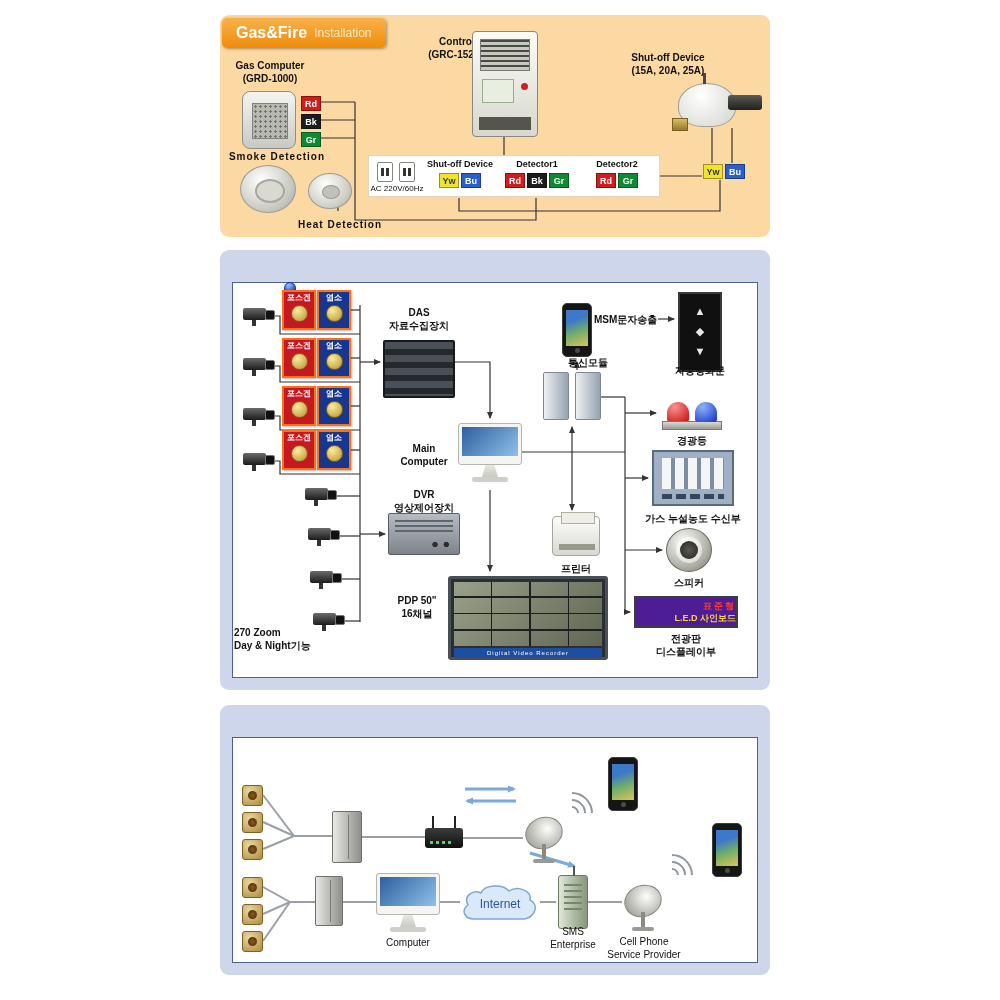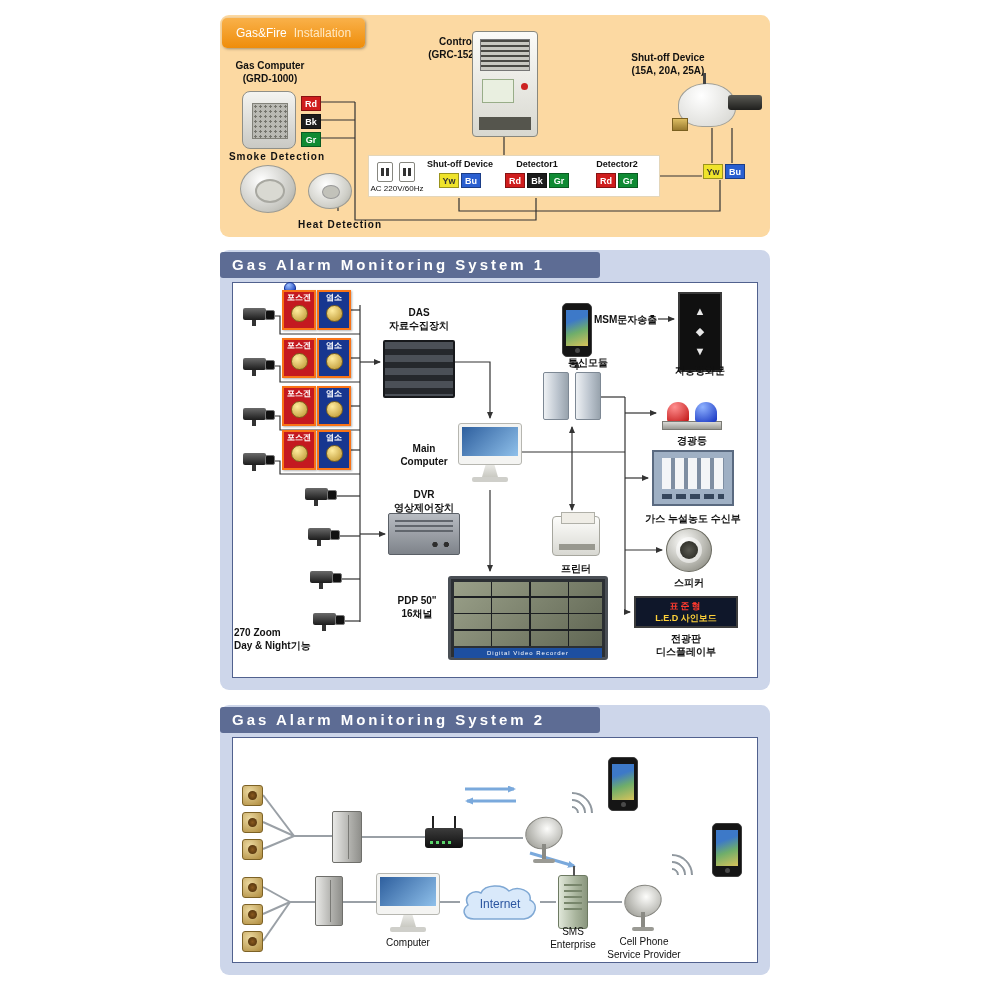--- a/index.html
+++ b/index.html
@@ -10,21 +10,21 @@
 .panel{position:absolute;border-radius:9px}
 .inner{position:absolute;background:#fff;border:1px solid #51618e}
 .phead{position:absolute;left:0;top:2px;width:380px;height:26px;background:#5d6c94;color:#fff;font-size:15px;font-weight:bold;letter-spacing:3px;line-height:26px;padding-left:12px;border-radius:3px}
 .lbl2{position:absolute;text-align:center;font-size:10px;color:#111;line-height:1.3;font-weight:bold}
 .lbl2 span{display:block}
 .lbl1{position:absolute;font-size:10px;color:#111;font-weight:bold;text-align:center}
 .ls{letter-spacing:1px;font-weight:bold}
 
 #panel1{left:220px;top:15px;width:550px;height:222px;background:#fcd9a2}
 .badge{position:absolute;left:2px;top:3px;height:30px;padding:0 14px;background:linear-gradient(#f9b14a,#ef8d0a);border-radius:5px;color:#fff;display:flex;align-items:center;gap:7px;box-shadow:1px 1px 3px rgba(0,0,0,.35)}
-.badge .bm{font-size:12px;font-weight:normal}
+.badge .bm{font-size:16px;font-weight:bold}
 .badge .bs{font-size:12px;color:#ffe9c4}
 .gasdet{width:54px;height:58px;background:linear-gradient(#f4f4f1,#c9c9c4);border:1px solid #8f8f87;border-radius:8px}
 .gasdet::after{content:"";position:absolute;left:9px;top:11px;width:34px;height:34px;background:#b9b9b3;background-image:radial-gradient(#74746c 1px,transparent 1.4px);background-size:5px 5px;border:1px solid #82827a}
 .smoke{width:56px;height:48px;border-radius:50%;background:radial-gradient(circle at 38% 32%,#ffffff,#c6c6c0 68%,#9d9d96);border:1px solid #9b9b94}
 .smoke::after{content:"";position:absolute;left:50%;top:50%;width:26px;height:20px;margin:-10px 0 0 -13px;border-radius:50%;border:2px solid #a8a8a1;background:#d9d9d2}
 .heat{width:44px;height:36px;border-radius:50%;background:radial-gradient(circle at 40% 32%,#fff,#cfcfc8 65%,#a8a8a0);border:1px solid #9b9b94}
 .heat::after{content:"";position:absolute;left:50%;top:50%;width:16px;height:12px;margin:-6px 0 0 -8px;border-radius:50%;background:#c2c2ba;border:1px solid #999}
 .controller{width:66px;height:106px;background:linear-gradient(#fbfbf8,#d8d8d0);border:1px solid #88887e;border-radius:4px}
 .controller::before{content:"";position:absolute;left:7px;top:7px;right:7px;height:30px;background:repeating-linear-gradient(180deg,#4a4a45 0 2px,#c8c8c1 2px 5px);border:1px solid #777}
 .controller::after{content:"";position:absolute;left:9px;top:47px;width:30px;height:22px;background:#e9efe0;border:1px solid #98ad88}
@@ -78,21 +78,21 @@
 .firedoor::after{content:"▲\A◆\A▼";white-space:pre;position:absolute;left:0;right:0;top:7px;text-align:center;color:#e8e8e8;font-size:11px;line-height:20px}
 .beacon{width:64px;height:34px}
 .beacon .bbase{bottom:0;left:2px;right:2px;height:9px;background:linear-gradient(#dadad6,#9a9a94);border:1px solid #7a7a74}
 .beacon::before{content:"";position:absolute;left:7px;bottom:8px;width:22px;height:20px;border-radius:11px 11px 3px 3px;background:radial-gradient(circle at 35% 25%,#ff8f8f,#bf1010)}
 .beacon::after{content:"";position:absolute;right:7px;bottom:8px;width:22px;height:20px;border-radius:11px 11px 3px 3px;background:radial-gradient(circle at 35% 25%,#8fb2ff,#1230bf)}
 .receiver{background:#9fb0c4;border:2px solid #5a6a80}
 .receiver::before{content:"";position:absolute;left:8px;right:8px;top:6px;bottom:15px;background:repeating-linear-gradient(90deg,#f3f5f7 0 9px,#7e8ea2 9px 13px)}
 .receiver::after{content:"";position:absolute;left:8px;right:8px;bottom:5px;height:5px;background:repeating-linear-gradient(90deg,#35465c 0 10px,transparent 10px 14px)}
 .speaker{width:46px;height:44px;border-radius:50%;background:radial-gradient(circle at 38% 32%,#fdfdfb,#b9b9b2 55%,#79796f);border:1px solid #6a6a60}
 .speaker::after{content:"";position:absolute;left:50%;top:50%;width:18px;height:18px;margin:-9px 0 0 -9px;border-radius:50%;background:radial-gradient(#5a5a52,#23231d);box-shadow:0 0 0 4px rgba(255,255,255,.55)}
-.ledboard{background:#0f172a;border:2px solid #3c3c3c;text-align:center;padding-top:2px}
+.ledboard{background:#4c1d95;border:2px solid #3c3c3c;text-align:right;padding-top:2px}
 .ledboard .l1{display:block;color:#ff3b2e;font-size:9px;font-weight:bold;line-height:12px;letter-spacing:2px}
 .ledboard .l2{display:block;color:#ffd23a;font-size:9px;font-weight:bold;line-height:12px}
 .phone{width:30px;height:54px;background:#151515;border:1px solid #3c3c3c;border-radius:5px}
 .phone::before{content:"";position:absolute;left:3px;right:3px;top:6px;bottom:10px;background:linear-gradient(160deg,#3d79c8 30%,#6fae6a 60%,#d8c35a)}
 .phone::after{content:"";position:absolute;left:50%;bottom:3px;width:5px;height:5px;margin-left:-2.5px;border-radius:50%;background:#4a4a4a}
 .gdet{width:21px;height:21px;border-radius:3px;background:radial-gradient(circle at 35% 30%,#ecd9a0,#ae8a3c);border:1px solid #7d6226}
 .gdet::after{content:"";position:absolute;left:50%;top:50%;width:9px;height:9px;margin:-4.5px 0 0 -4.5px;border-radius:50%;background:radial-gradient(#8a5a20,#452a08)}
 .cab{background:linear-gradient(90deg,#e9e9e7,#b1b1ad 60%,#8f8f8b);border:1px solid #6f6f6b;border-radius:2px}
 .cab::after{content:"";position:absolute;left:55%;top:6%;bottom:6%;width:1px;background:#7a7a76}
 .router{width:38px;height:20px;background:linear-gradient(#3c3c3c,#0f0f0f);border-radius:3px}
@@ -187,21 +187,20 @@
       <span class="tgl">Detector2</span>
       <span class="pin" style="background-color: rgb(207, 29, 29); color: rgb(255, 255, 255);">Rd</span><span class="pin" style="background-color: rgb(15, 138, 51); color: rgb(255, 255, 255);">Gr</span>
     </div>
   </div>
 
   <span class="pin pinabs" style="left: 482px; top: 148px; background-color: rgb(239, 227, 43); color: rgb(51, 51, 51);">Yw</span>
   <span class="pin pinabs" style="left: 504px; top: 148px; background-color: rgb(42, 95, 208); color: rgb(255, 255, 255);">Bu</span>
 </div>
 
 <div id="panel2" class="panel">
-  <div class="phead">Gas Alarm Monitoring System 1</div>
   <div class="inner" style="left:12px;top:32px;width:526px;height:396px"></div>
 
   <svg class="lines" width="550" height="440" viewBox="0 0 550 440">
     <defs>
       <marker id="ar2" markerWidth="8" markerHeight="8" refX="6" refY="3" orient="auto" markerUnits="userSpaceOnUse">
         <path d="M0,0L7,3L0,6Z" fill="#333"></path>
       </marker>
     </defs>
     <g stroke="#333" stroke-width="1.2" fill="none">
       <path d="M53,66 H60 V84 H140"></path>
@@ -354,21 +353,20 @@
     <div class="pbadge">Digital Video Recorder</div>
   </div>
 
   <div class="lbl2" style="left:14px;top:376px;width:104px;text-align:left">
     <span>270 Zoom</span>
     <span>Day &amp; Night기능</span>
   </div>
 </div>
 
 <div id="panel3" class="panel">
-  <div class="phead">Gas Alarm Monitoring System 2</div>
   <div class="inner" style="left:12px;top:32px;width:526px;height:226px"></div>
 
   <svg class="lines" width="550" height="270" viewBox="0 0 550 270">
     <defs>
       <marker id="arb" markerWidth="9" markerHeight="9" refX="6" refY="3.5" orient="auto" markerUnits="userSpaceOnUse">
         <path d="M0,0L8,3.5L0,7Z" fill="#7aa9dc"></path>
       </marker>
     </defs>
     <g stroke="#9aa0a6" stroke-width="2" fill="none">
       <path d="M43,90 L74,131"></path>

